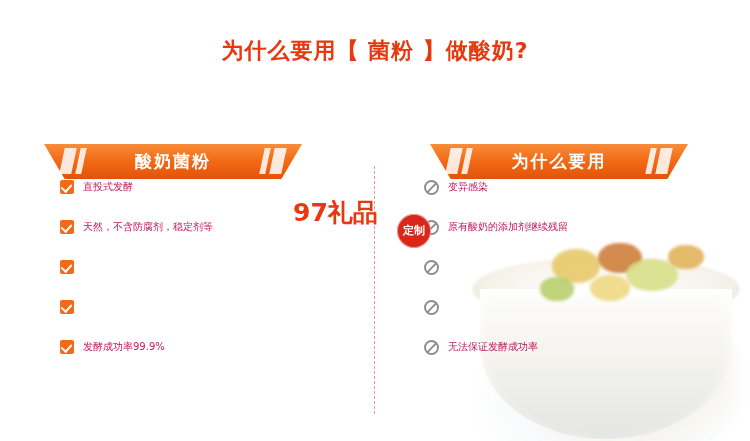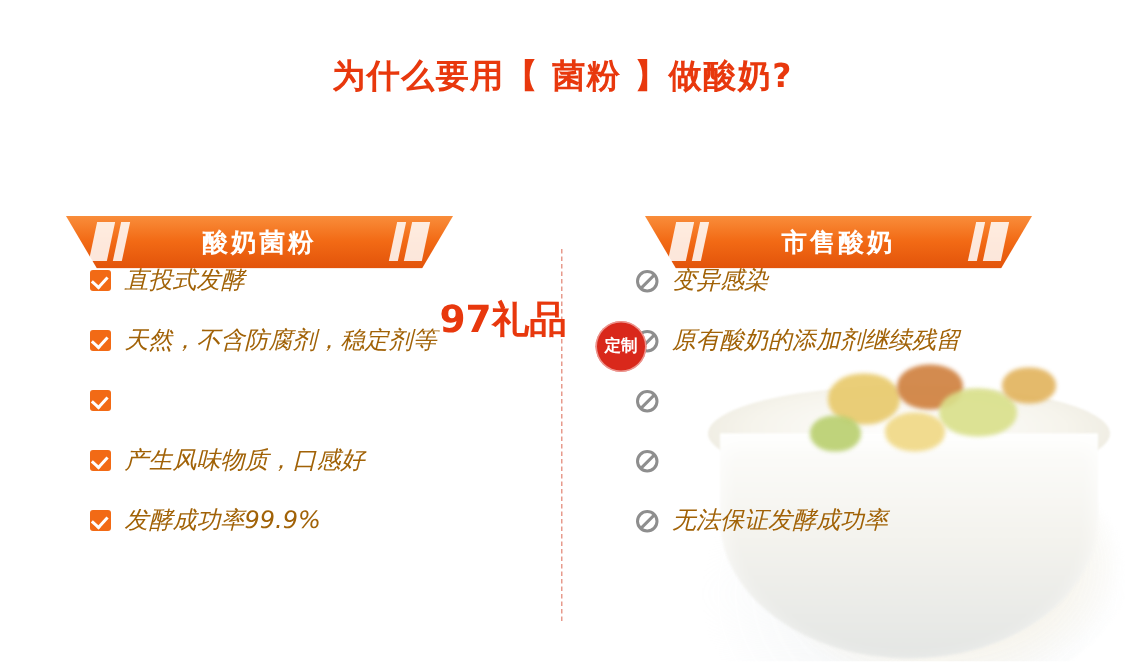--- a/index.html
+++ b/index.html
@@ -133,25 +133,24 @@
   .list.left  { left: 60px; }
   .list.right { left: 424px; }
 
   .row {
     display: flex;
     align-items: flex-start;
     margin-bottom: 18px;
     min-height: 22px;
   }
   .row .label {
-    font-size: 16px;
-    color: #a16207;
+    font-size: 10px;
+    color: #be185d;
     line-height: 22px;
     white-space: pre-line;
-    font-style: italic;
   }
 
   
   .ic-check {
     flex: 0 0 auto;
     width: 14px; height: 14px;
     margin-right: 9px;
     margin-top: 4px;
     background: #f26a15;
     border-radius: 2px;
@@ -245,40 +244,39 @@
     <div class="banner-notch-r2"></div>
     <div class="banner-text">酸奶菌粉</div>
   </div>
 
   <div class="banner right">
     <div class="banner-shape"></div>
     <div class="banner-notch-l"></div>
     <div class="banner-notch-l2"></div>
     <div class="banner-notch-r"></div>
     <div class="banner-notch-r2"></div>
-    <div class="banner-text">市售酸奶</div>
+    <div class="banner-text">为什么要用</div>
   </div>
 
   <div class="divider"></div>
 
   <div class="list left">
     <div class="row">
       <span class="ic-check"></span>
       <span class="label">直投式发酵</span>
     </div>
     <div class="row">
       <span class="ic-check"></span>
       <span class="label">天然，不含防腐剂，稳定剂等</span>
     </div>
     <div class="row">
       <span class="ic-check"></span>
     </div>
     <div class="row">
       <span class="ic-check"></span>
-      <span class="label">产生风味物质，口感好</span>
     </div>
     <div class="row">
       <span class="ic-check"></span>
       <span class="label">发酵成功率99.9%</span>
     </div>
   </div>
 
   <div class="list right">
     <div class="row">
       <span class="ic-ban"></span>

